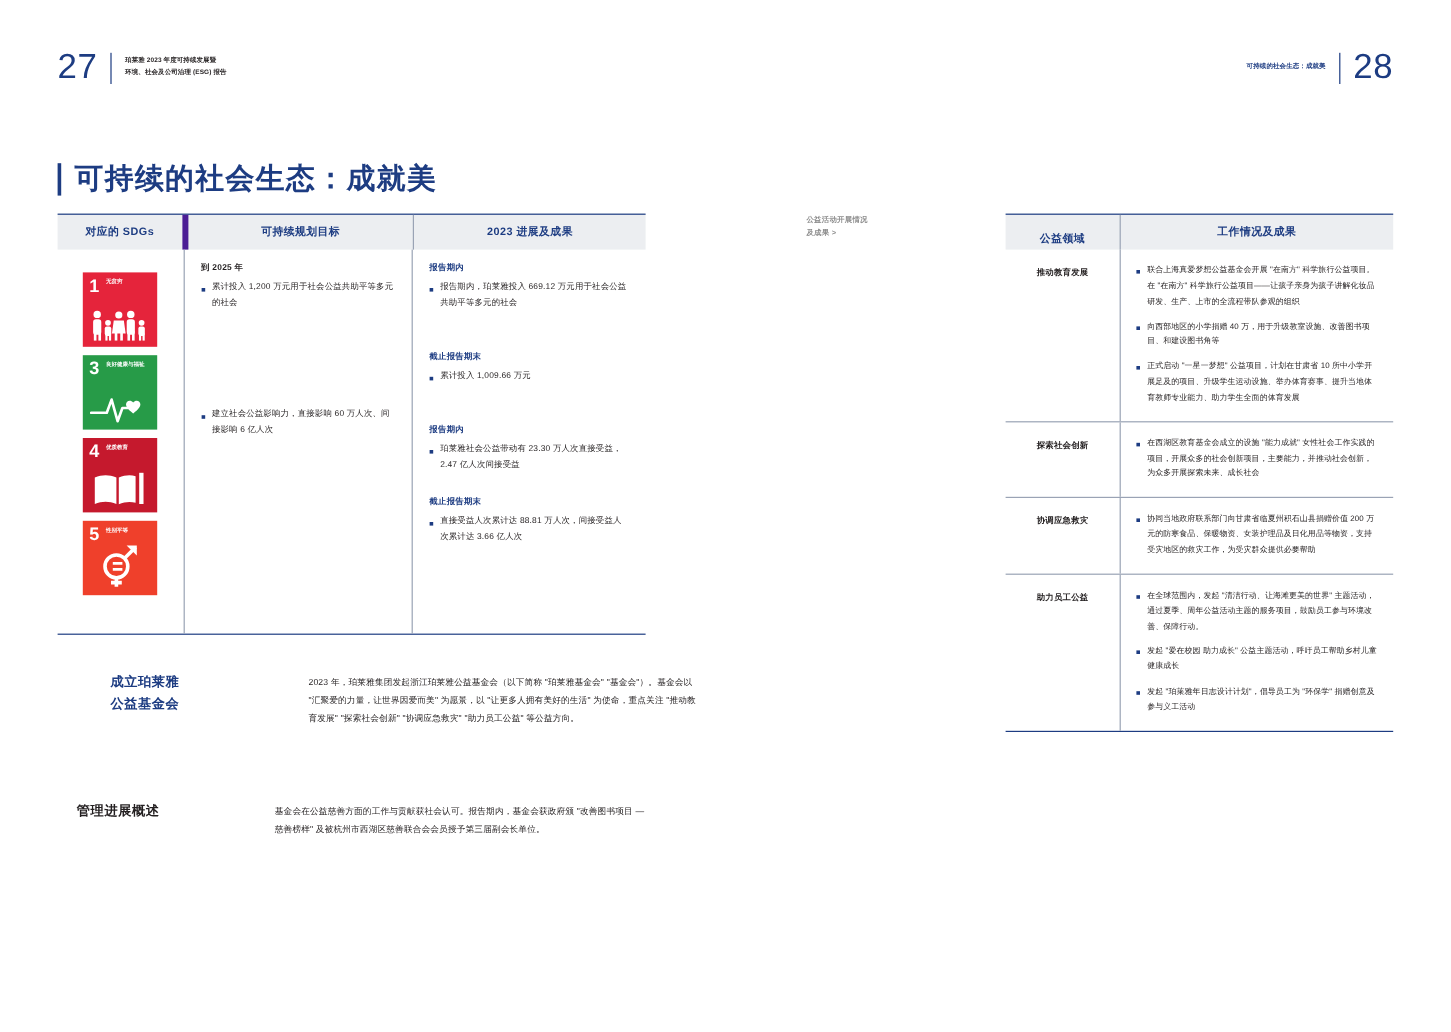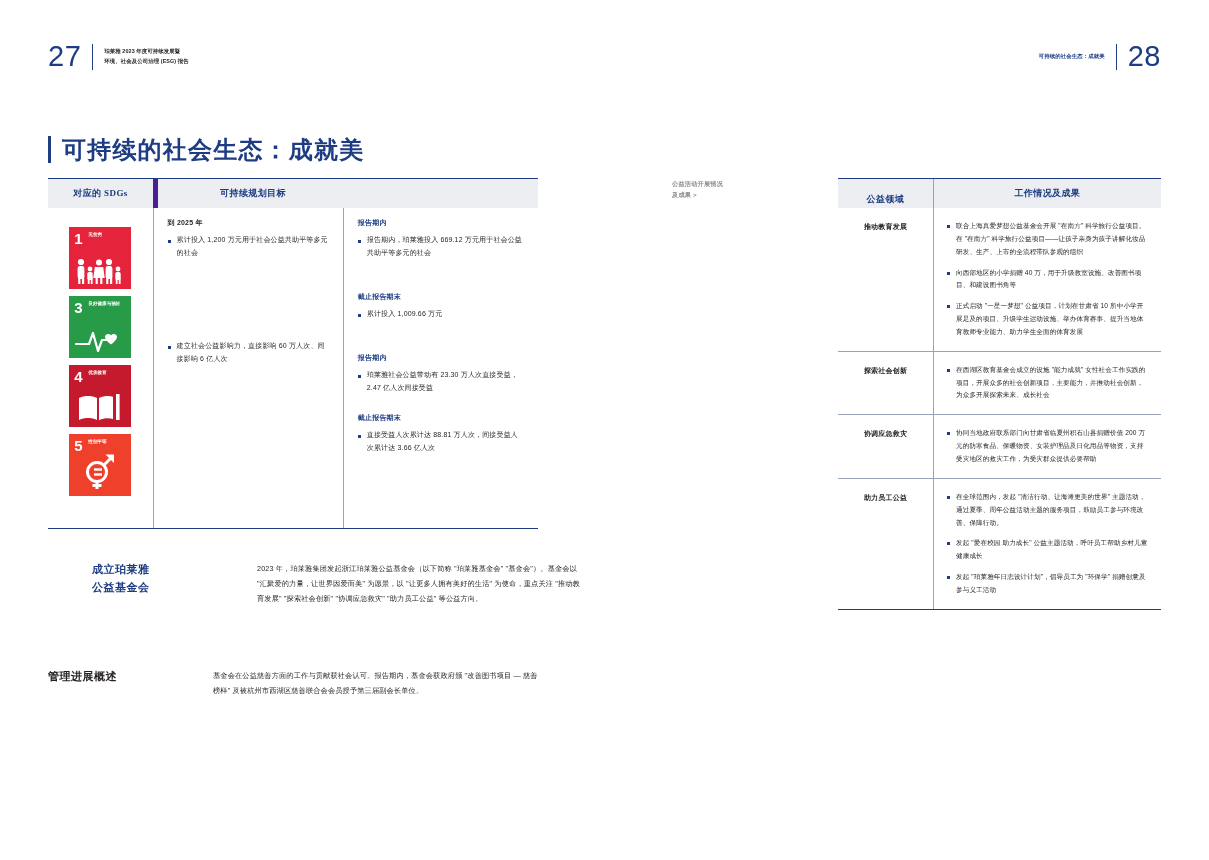--- a/index.html
+++ b/index.html
@@ -97,21 +97,21 @@
   }
   .lth {
     font-size: 9px;
     font-weight: bold;
     color: #1d3c82;
     display: flex;
     align-items: center;
     justify-content: center;
     letter-spacing: 0.4px;
   }
-  .lth.c1 { width: 105px; font-family: Liberation Serif, serif; }
+  .lth.c1 { width: 105px; }
   .lth.c2 { width: 190px; border-left: 5px solid #4c1d95; }
   .lth.c3 { width: 195px; border-left: 1px solid #9aa3b5; }
 
   .ltable-body {
     display: flex;
     min-height: 320px;
     border-bottom: 1px solid #1d3c82;
   }
   .ltd { padding: 10px 0 16px 0; }
   .ltd.c1 { width: 105px; }
@@ -203,21 +203,21 @@
   }
   .prose-head {
     width: 165px;
     font-size: 11px;
     font-weight: bold;
     line-height: 1.6;
     letter-spacing: 0.5px;
     flex-shrink: 0;
   }
   .prose-head.blue { color: #1d3c82; }
-  .prose-head.dark { color: #231f20; }
+  .prose-head.dark { color: #231f20; margin-left: 16px; }
   .prose-body {
     font-size: 7.2px;
     line-height: 2.1;
     letter-spacing: 0.15px;
     color: #231f20;
   }
 
   
   .side-note {
     position: absolute;
@@ -324,20 +324,21 @@
 
   <div class="section-title">
     <div class="title-bar"></div>
     <div class="title-text">可持续的社会生态：成就美</div>
   </div>
 
   <div class="ltable">
     <div class="ltable-head">
       <div class="lth c1">对应的 SDGs</div>
       <div class="lth c2">可持续规划目标</div>
+      <div class="lth c3">2023 进展及成果</div>
     </div>
     <div class="ltable-body">
 
       <div class="ltd c1">
         <div class="sdg-stack" id="sdg-stack">
             <div class="sdg" style="background: rgb(229, 36, 59);">
               <div class="sdg-num">1</div>
               <div class="sdg-label">无贫穷</div>
               <div class="sdg-art">
                 <svg width="52" height="26" viewBox="0 0 52 26">

